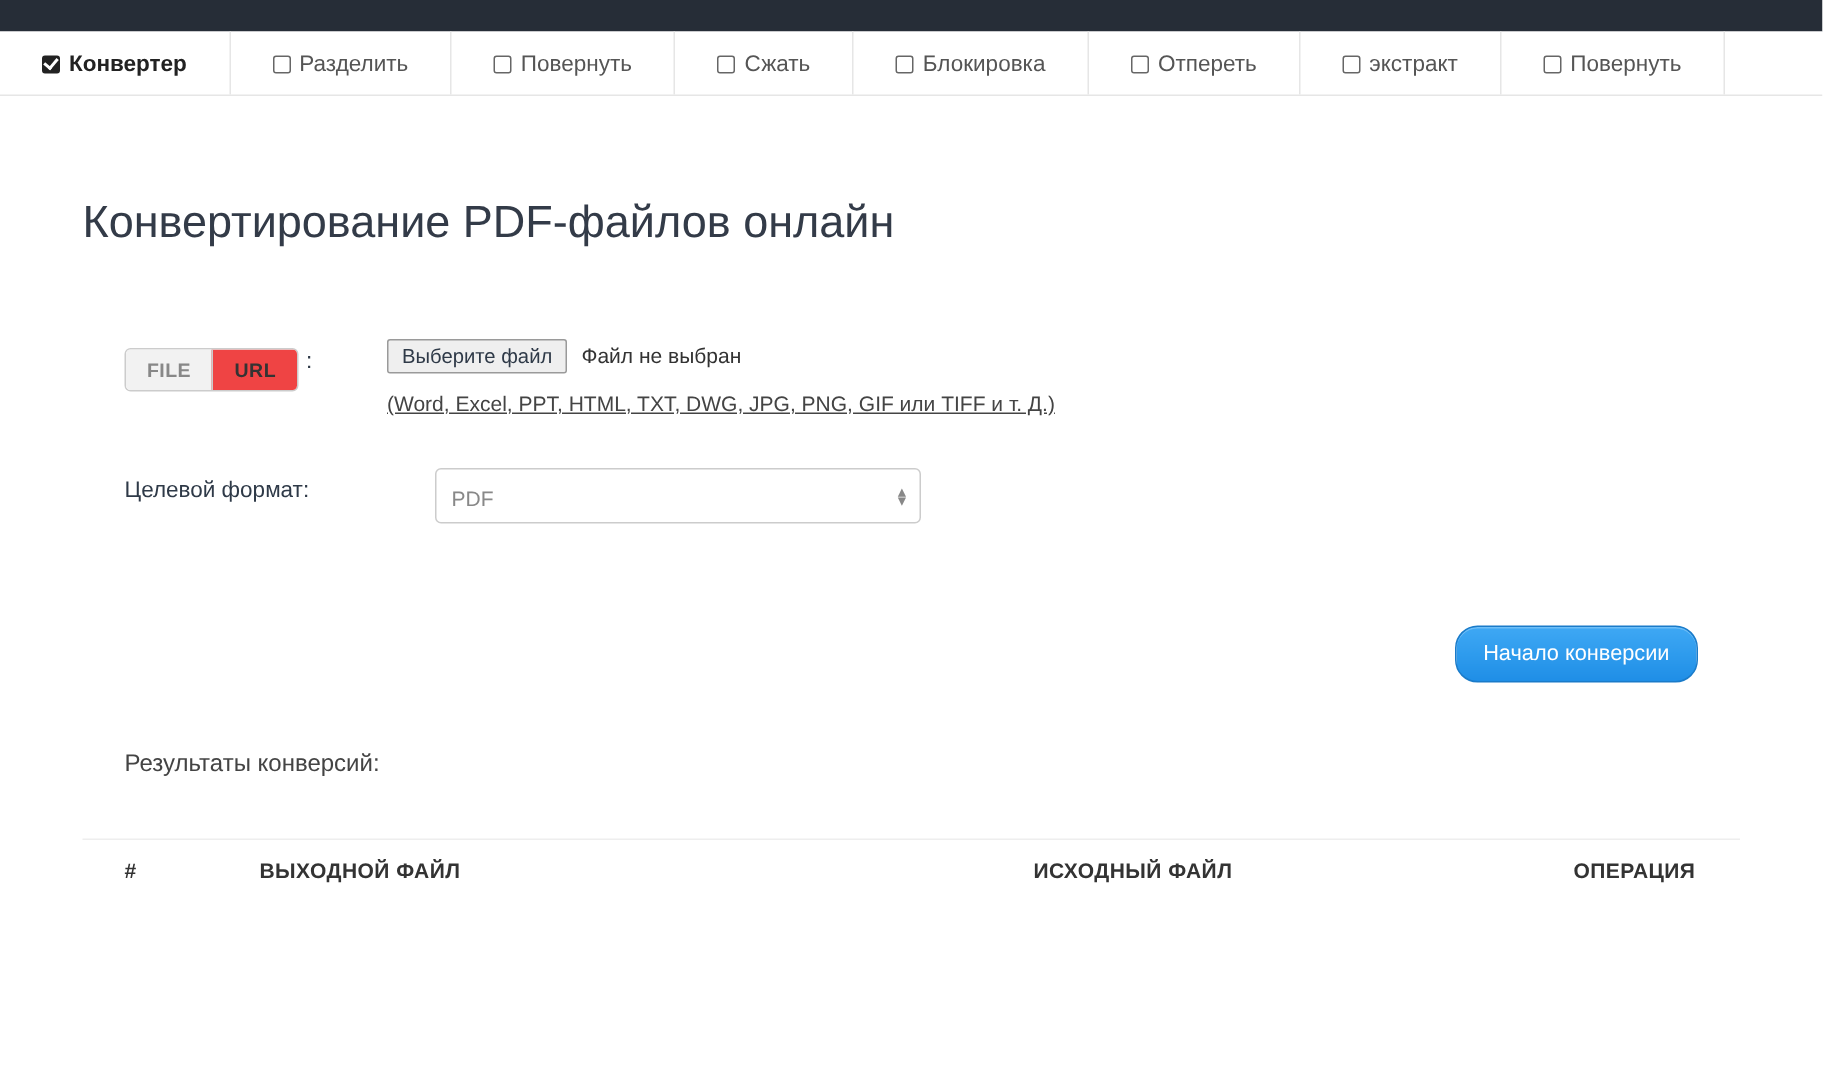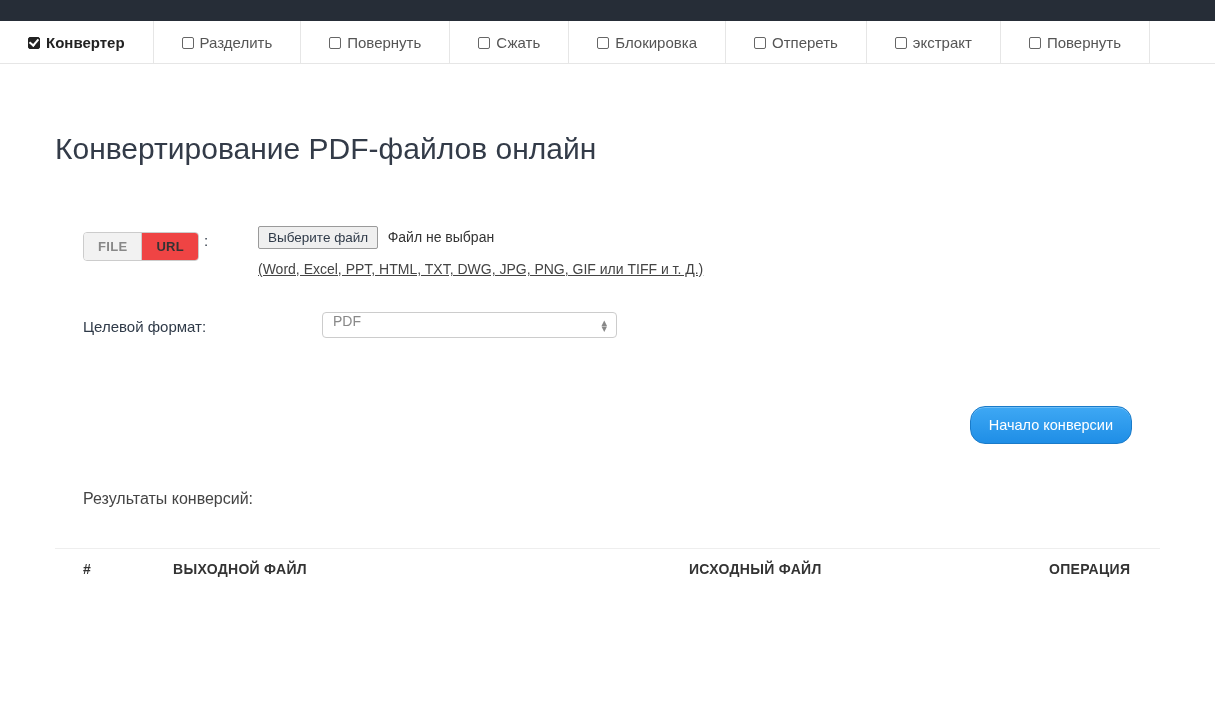--- a/index.html
+++ b/index.html
@@ -17,21 +17,21 @@
 .form-label { width:175px; padding-top:6px; font-size:15px; display:flex; align-items:flex-start; }
 .form-val { flex:1; }
 .seg { display:inline-flex; border:1px solid #ccc; border-radius:4px; overflow:hidden; }
 .seg-btn { padding:6px 14px; font-size:13px; font-weight:700; color:#333; background:#ef4444; cursor:pointer; letter-spacing:.3px; }
 .seg-btn.active { background:#f2f2f2; color:#888; }
 .seg-btn+.seg-btn { border-left:1px solid #ccc; }
 .colon { margin-left:5px; font-size:15px; }
 .filebtn { display:inline-block; font-size:13.5px; padding:3px 9px; border:1px solid #9a9a9a; background:#efefef; border-radius:2px; cursor:pointer; font-family:Arial,sans-serif;text-align:right; }
 .nofile { font-size:14px; margin-left:5px; color:#333; }
 .hint { font-size:14px; color:#444; margin-top:12px;text-decoration:underline; }
-.select { width:295px; padding:0 28px 8px 10px; border:1px solid #ccc; border-radius:4px; font-size:14px; color:#888; background:#fff; position:relative; cursor:pointer;margin-left:32px; }
+.select { width:324px; padding:11px 28px 8px 10px; border:1px solid #ccc; border-radius:4px; font-size:14px; color:#888; background:#fff; position:relative; cursor:pointer; }
 .sel-wrap { position:relative; display:inline-block; }
 .sel-arr { position:absolute; right:10px; top:50%; transform:translateY(-50%); font-size:11px; color:#888; line-height:6px; pointer-events:none; }
 .actions { text-align:right; margin:68px 28px 0 0; }
 .btn-primary { display:inline-block; padding:10px 18px; font-size:14.5px; color:#fff; background:linear-gradient(#3ea8f4,#1f8ee6); border:1px solid #1a7bc9; border-radius:15px; cursor:pointer; box-shadow:0 1px 0 rgba(255,255,255,.25) inset; }
 .results-title { font-size:16px; color:#444; margin:46px 0 40px 28px; }
 .tbl { width:100%; }
 .thead { display:flex; padding:12px 28px; font-size:14px; font-weight:700; color:#333; border-top:1px solid #eee; letter-spacing:.3px; }
 .c1 { width:90px; }
 .c2 { width:516px; }
 .c3 { width:360px; }

